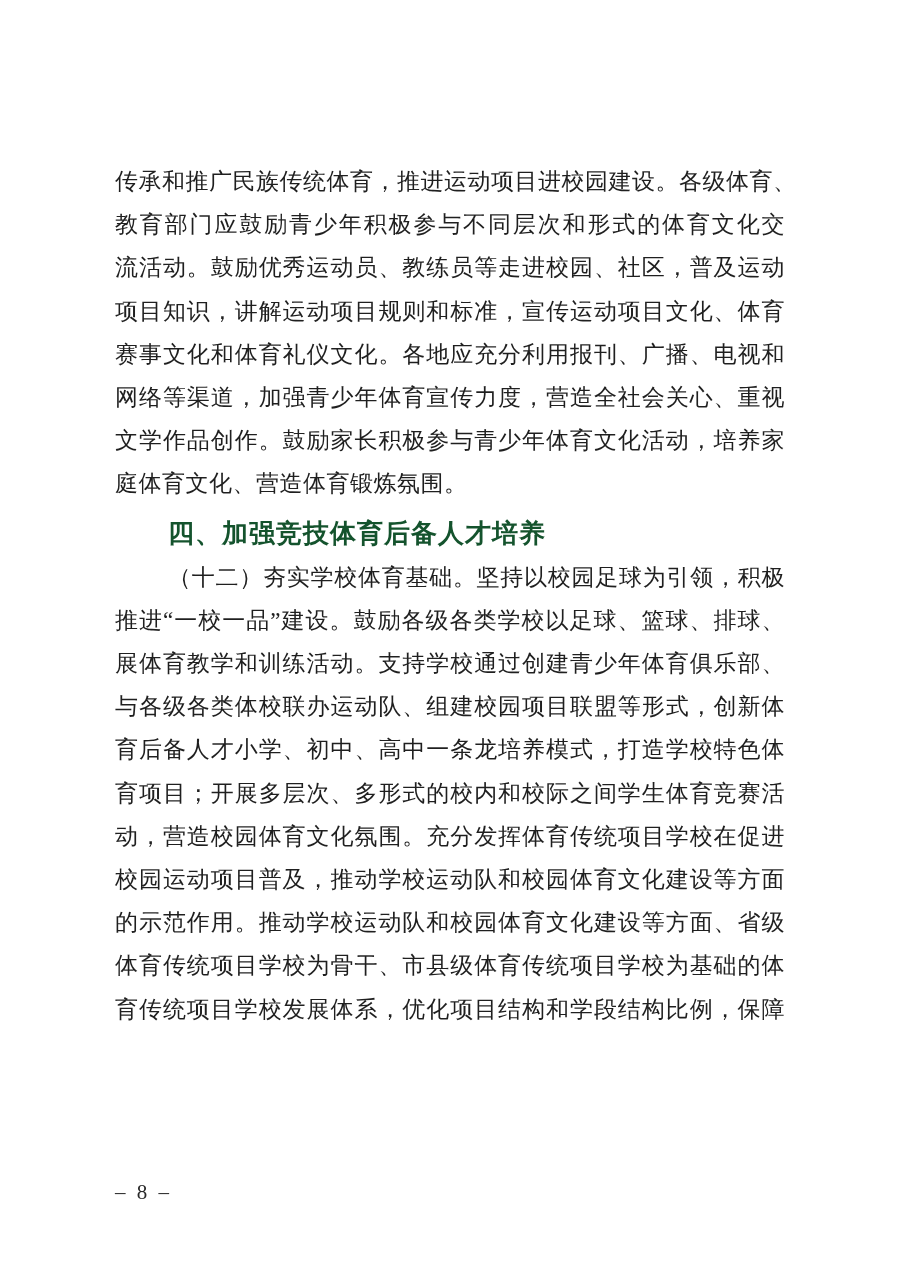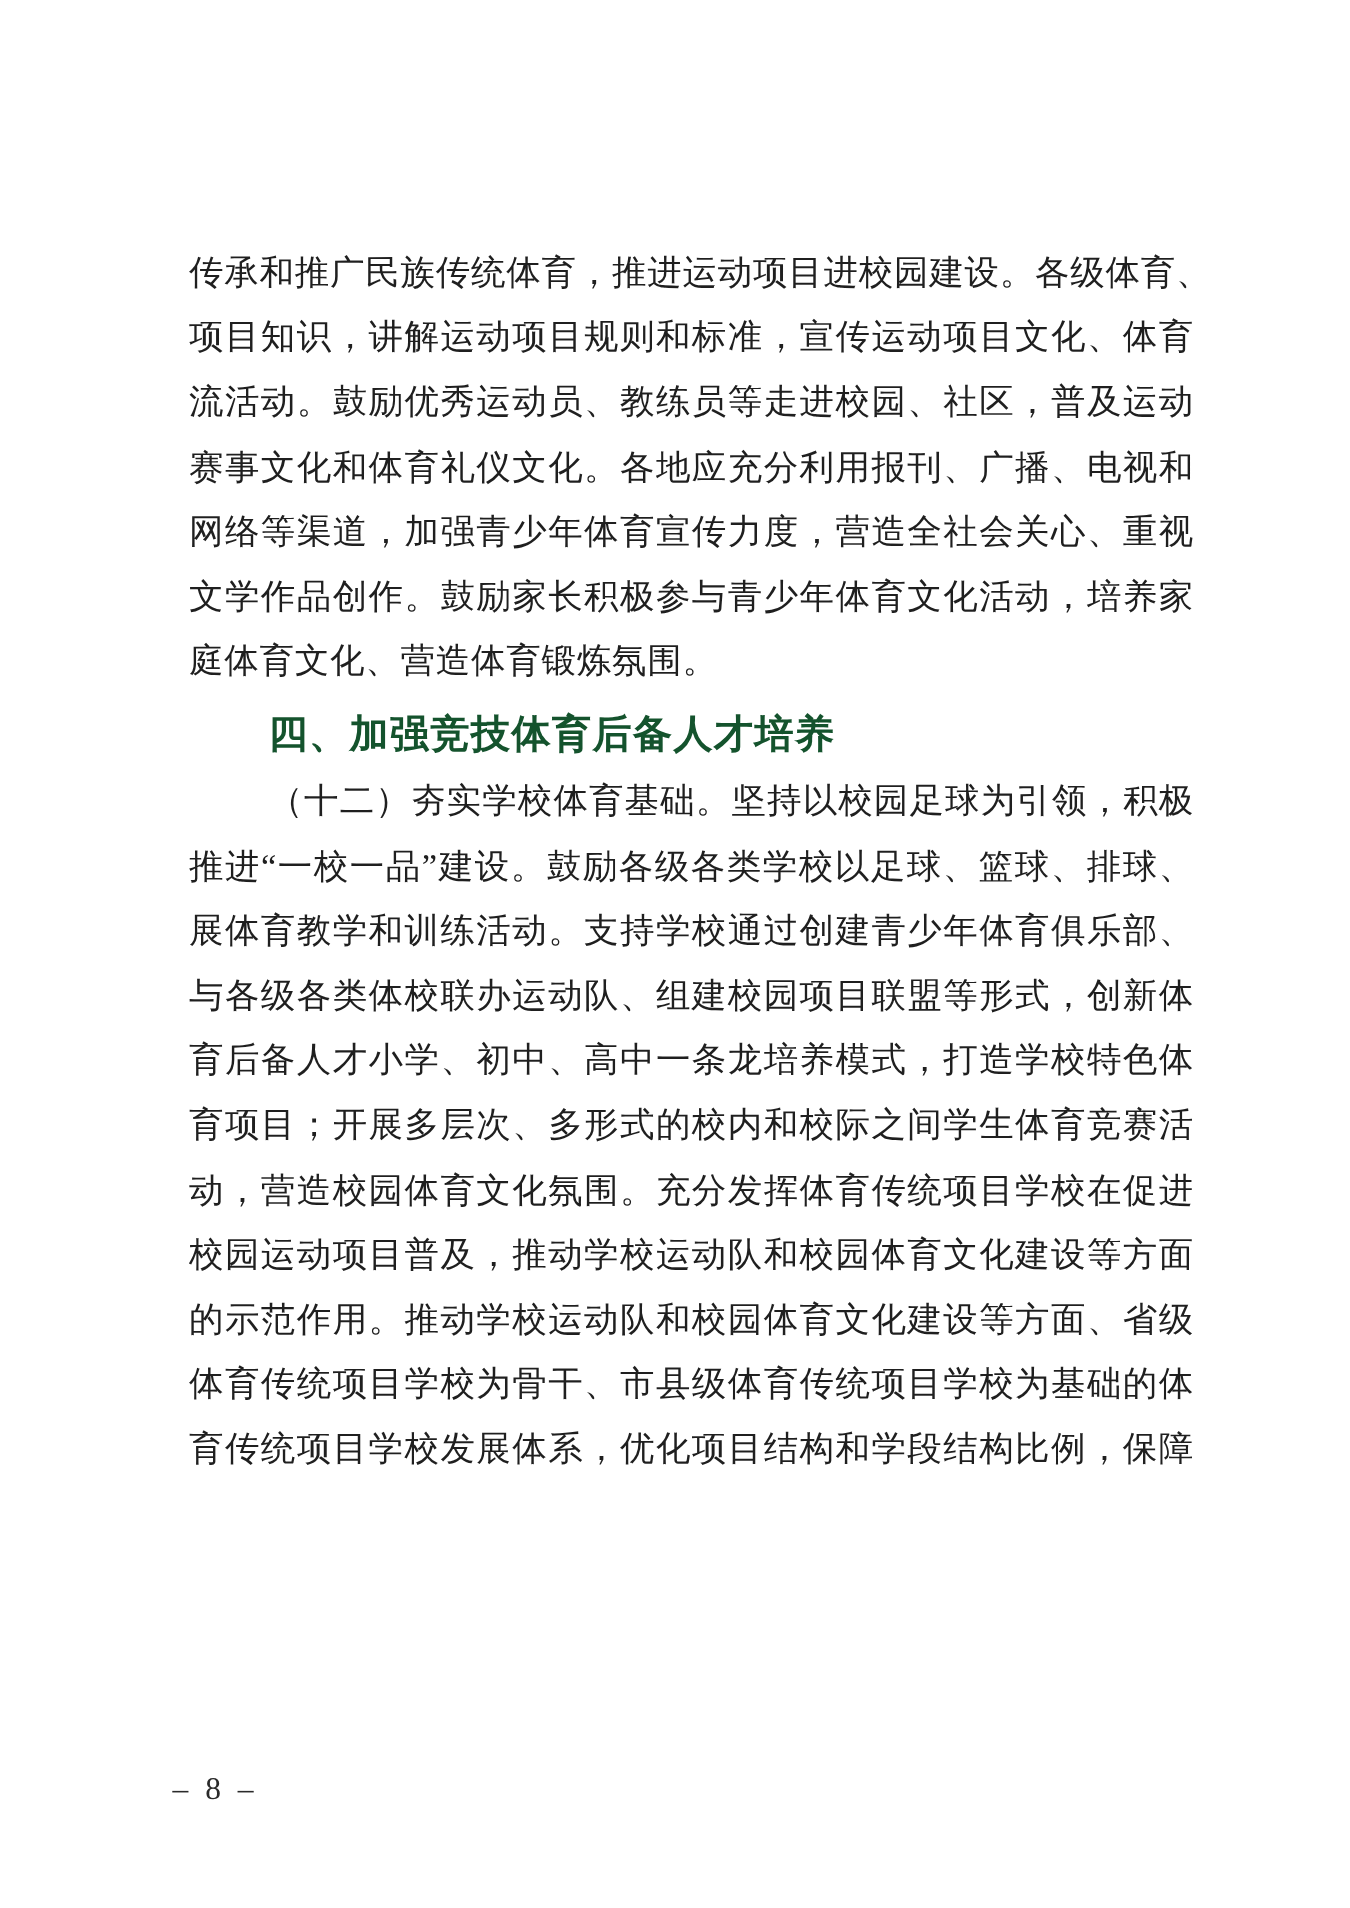--- a/index.html
+++ b/index.html
@@ -11,21 +11,21 @@
     position: relative;
     width: 900px;
     height: 1272px;
     background: #ffffff;
     overflow: hidden;
     font-family: "Liberation Serif", "DejaVu Serif", serif;
     color: #1f1f1f;
   }
   .text-block {
     position: absolute;
-    left: 126px;
+    left: 115px;
     top: 160px;
     width: 670px;
   }
   .line {
     font-size: 23px;
     line-height: 43.2px;
     text-align: justify;
     text-align-last: justify;
     width: 670px;
     box-sizing: border-box;
@@ -61,22 +61,23 @@
   }
 </style>
 </head>
 <body>
 
 <div class="page">
   <div class="text-block">
 
     <div class="para">
       <div class="line">传承和推广民族传统体育，推进运动项目进校园建设。各级体育、</div>
+      <div class="line">教育部门应鼓励青少年积极参与不同层次和形式的体育文化交</div>
+      <div class="line">流活动。鼓励优秀运动员、教练员等走进校园、社区，普及运动</div>
       <div class="line">项目知识，讲解运动项目规则和标准，宣传运动项目文化、体育</div>
-      <div class="line">流活动。鼓励优秀运动员、教练员等走进校园、社区，普及运动</div>
       <div class="line">赛事文化和体育礼仪文化。各地应充分利用报刊、广播、电视和</div>
       <div class="line">网络等渠道，加强青少年体育宣传力度，营造全社会关心、重视</div>
       <div class="line">文学作品创作。鼓励家长积极参与青少年体育文化活动，培养家</div>
       <div class="line para-end">庭体育文化、营造体育锻炼氛围。</div>
     </div>
 
     <h2 class="heading">四、加强竞技体育后备人才培养</h2>
 
     <div class="para">
       <div class="line first-indent">（十二）夯实学校体育基础。坚持以校园足球为引领，积极</div>

